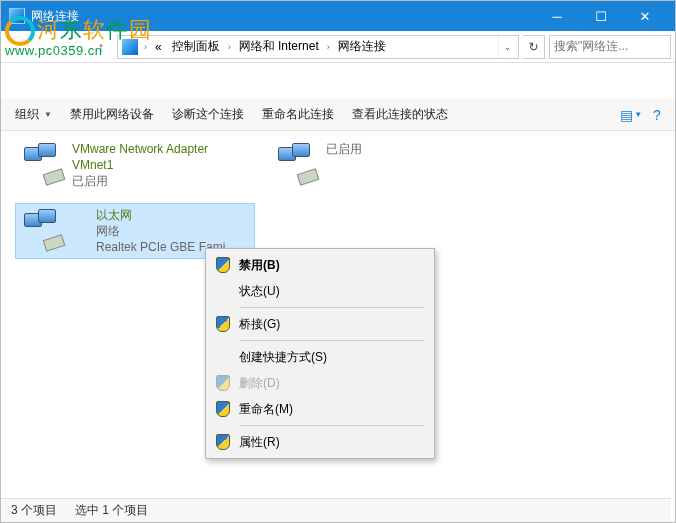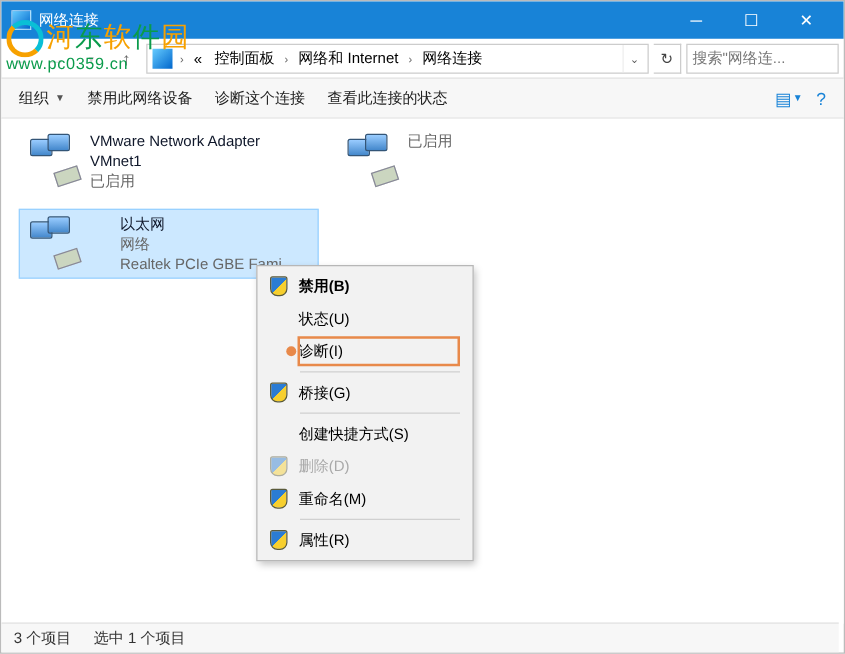--- a/index.html
+++ b/index.html
@@ -22,40 +22,40 @@
 .addr-refresh { width: 22px; height: 24px; border: 1px solid #ccc; border-left: none; display: flex; align-items: center; justify-content: center; font-size: 12px; color: #444; }
 .searchbox { width: 122px; height: 24px; border: 1px solid #ccc; font-size: 12px; padding: 2px 4px; color: #777; display: flex; align-items: center; }
 
 .watermark { position: absolute; top: 14px; left: 4px; z-index: 5; font-family: "Arial Black", sans-serif; pointer-events: none; }
 .watermark .zh { font-size: 22px; font-weight: normal; letter-spacing: 1px; }
 .watermark .zh .c1 { color: #f7a100; }
 .watermark .zh .c2 { color: #0a9b4b; }
 .watermark .url { font-size: 13px; font-weight: normal; color: #0a9b4b; letter-spacing: 0.5px; margin-top: -3px; }
 .watermark .logo-swirl { display:inline-block; width:30px; height:30px; border:4px solid #f7a100; border-top-color:#0abfd6; border-right-color:#0abfd6; border-radius:50%; vertical-align:middle; margin-right:2px; }
 
-.toolbar { height: 32px; background: #f7f7f7; border-bottom: 1px solid #e2e2e2; display: flex; align-items: center; font-size: 12px; padding: 0 6px; gap: 2px; }
+.toolbar { height: 32px; background: #f7f7f7; border-bottom: 1px solid #e2e2e2; display: flex; align-items: center; font-size: 12px; padding: 0 6px; gap: 2px; margin-top: 36px; }
 .toolbar .tbtn { padding: 4px 8px; display: flex; align-items: center; gap: 3px; color: #222; border-radius: 2px; }
 .toolbar .tbtn .drop { font-size: 8px; color: #555; margin-left: 2px; }
 .toolbar .spacer { flex: 1; }
 .toolbar .ticon { width: 24px; height: 24px; display:flex;align-items:center;justify-content:center; color:#1883d7; font-size:14px; }
 
 .content { position: relative; height: 404px; background:#fff; }
 .adapter { position: absolute; width: 240px; height: 56px; display: flex; padding: 3px 4px; border: 1px solid transparent; }
 .adapter.sel { background: #cce8ff; border: 1px solid #99d1ff; gap: 24px; }
 .adapter .aicon { width: 48px; height: 48px; position: relative; margin-right: 4px; flex-shrink:0; }
 .adapter .aicon .mon { position:absolute; width:18px; height:14px; background:linear-gradient(#9cf,#48c); border:1px solid #357; border-radius:2px; }
 .adapter .aicon .m1 { top:6px; left:4px; }
 .adapter .aicon .m2 { top:2px; left:18px; }
 .adapter .aicon .plug { position:absolute; bottom:6px; right:4px; width:20px; height:12px; background:#cbd6c0; border:1px solid #889; transform:rotate(-18deg); }
 .adapter .atxt { font-size: 12px; line-height: 1.35; overflow: hidden; }
-.adapter .atxt .l1 { color: #0f172a; }
+.adapter .atxt .l1 { color: #4d7c0f; }
 .adapter .atxt .l2 { color: #666; }
 .adapter .atxt .l3 { color: #666; white-space: nowrap; overflow:hidden; text-overflow: clip; }
 
-.ctxmenu { position: absolute; top: 200px; left: 204px; width: 174px; background: #f2f2f2; border: 1px solid #b7b7b7; box-shadow: 2px 3px 6px rgba(0,0,0,.25); padding: 3px 2px; font-size: 12px; }
+.ctxmenu { position: absolute; top: 200px; left: 204px; width: 230px; background: #f2f2f2; border: 1px solid #b7b7b7; box-shadow: 2px 3px 6px rgba(0,0,0,.25); padding: 3px 2px; font-size: 12px; }
 .ctxmenu .mrow { display:flex; align-items:center; height:26px; padding: 0 10px 0 6px; gap: 7px; position: relative; }
 .ctxmenu .mrow.disabled { color: #a9a9a9; }
 .ctxmenu .mrow.bold { font-weight: bold; }
 .ctxmenu .micon { width:18px; height:18px; display:flex; align-items:center; justify-content:center; flex-shrink:0; }
 .ctxmenu .shield { width:14px; height:16px; background: linear-gradient(135deg,#2b7cd3 50%,#f7cf2e 50%); border-radius: 2px 2px 6px 6px; border:1px solid #5a5a3a; }
 .ctxmenu .msep { height:1px; background:#d0d0d0; margin: 3px 8px 3px 32px; }
 .ctxmenu .hl { position:absolute; left:30px; right:8px; top:1px; bottom:1px; border:2px solid #e8894a; pointer-events:none; }
 .ctxmenu .hl-dot { position:absolute; left:-11px; top:50%; width:8px; height:8px; margin-top:-4px; background:#e8894a; border-radius:50%; }
 
 .statusbar { position:absolute; bottom:0; left:0; right:4px; height:24px; border-top:1px solid #e2e2e2; background:#f7f7f7; font-size:12px; display:flex; align-items:center; padding:4px 10px; gap:18px; color:#333; }
@@ -106,20 +106,23 @@
       <span>组织</span>
       <span class="drop">▼</span>
     </div>
   <div class="tbtn">
       <span>禁用此网络设备</span>
     </div>
   <div class="tbtn">
       <span>诊断这个连接</span>
     </div>
   <div class="tbtn">
+      <span>重命名此连接</span>
+    </div>
+  <div class="tbtn">
       <span>查看此连接的状态</span>
     </div>
   <div class="spacer"></div>
   <div class="ticon">▤<span style="font-size:8px;margin-left:1px;">▼</span></div>
   <div class="ticon" style="color:#1883d7;">?</div>
 </div>
 
 <div class="content">
 
   <div class="adapter" style="top:6px; left:14px;">
@@ -162,27 +165,20 @@
     <div class="mrow bold">
       <div class="micon">
           <div class="shield"></div>
         </div>
       <span>禁用(B)</span>
     </div>
     <div class="mrow">
       <div class="micon"></div>
       <span>状态(U)</span>
     </div>
-    <div class="mrow">
-      <div class="micon"></div>
-      <span>诊断(I)</span>
-      <div class="hl">
-          <div class="hl-dot"></div>
-        </div>
-    </div>
     <div class="msep"></div>
     <div class="mrow">
       <div class="micon">
           <div class="shield"></div>
         </div>
       <span>桥接(G)</span>
     </div>
     <div class="msep"></div>
     <div class="mrow">
       <div class="micon"></div>

